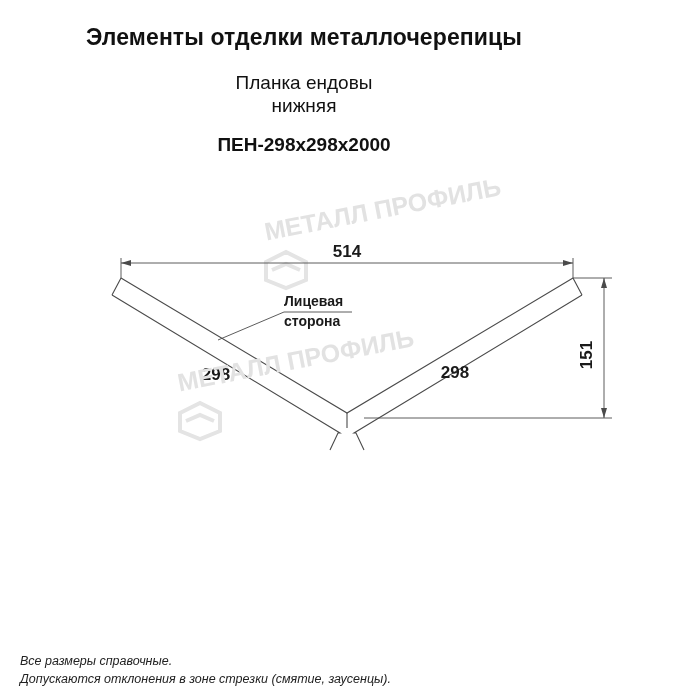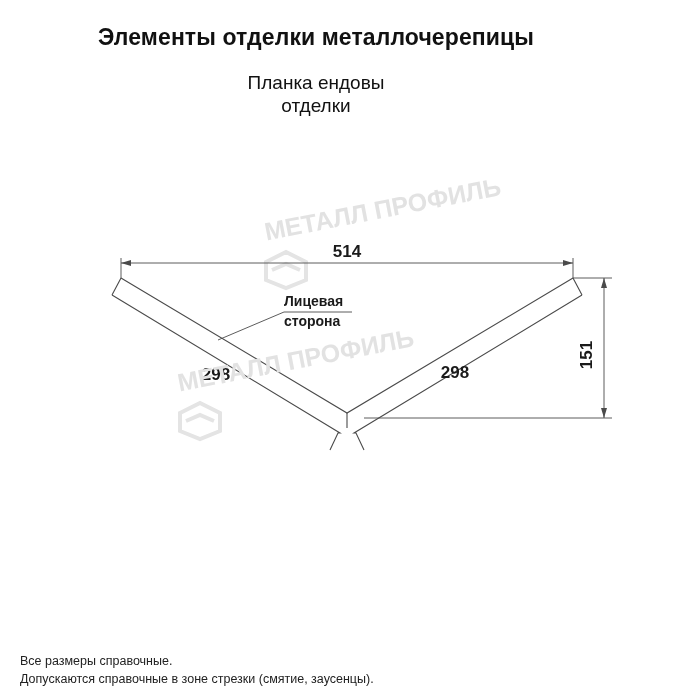--- a/index.html
+++ b/index.html
@@ -20,21 +20,20 @@
     left: 0; top: 0;
     width: 700px;
     height: 700px;
   }
   .header {
     position: absolute;
     left: 0;
     top: 24px;
     width: 608px;
     text-align: center;
-    padding-left: 12px;
   }
   .title-main {
     font-size: 23px;
     font-weight: bold;
     letter-spacing: 0.1px;
     line-height: 1.2;
     color: #111111;
   }
   .title-sub {
     margin-top: 19px;
@@ -89,37 +88,39 @@
     position: absolute;
     left: 20px;
     bottom: 12px;
     width: 660px;
     font-size: 12.5px;
     color: #222222;
     line-height: 1.45;
   }
   .footer div {
     white-space: nowrap;
+    font-style: italic;
   }
   text {
     font-family: "Liberation Sans", sans-serif;
     fill: #1a1a1a;
   }
 </style>
 </head>
 <body>
 
 <div class="page">
 
   <div class="header">
     <div class="title-main">Элементы отделки металлочерепицы</div>
     <div class="title-sub">
       <span>Планка ендовы</span>
-      <span class="l2">отделки</span>
+      <span class="l2">нижняя</span>
     </div>
+    <div class="title-code">ПЕН-298х298х2000</div>
   </div>
 
   <div class="drawing">
     <svg width="700" height="420" viewBox="0 0 700 420" xmlns="http://www.w3.org/2000/svg">
 
       <g opacity="1">
         <path d="M266 72 L286 62 L306 72 L306 90 L286 98 L266 90 Z" fill="none" stroke="#e4e4e4" stroke-width="4"></path>
         <path d="M272 80 L286 74 L300 80" fill="none" stroke="#e4e4e4" stroke-width="4"></path>
       </g>
       <g opacity="1">
@@ -169,16 +170,16 @@
       <text x="284" y="116" font-size="14">Лицевая</text>
       <text x="284" y="136" font-size="14">сторона</text>
     </svg>
   </div>
 
   <div class="watermark wm1">МЕТАЛЛ ПРОФИЛЬ</div>
   <div class="watermark wm2">МЕТАЛЛ ПРОФИЛЬ</div>
 
   <div class="footer">
     <div>Все размеры справочные.</div>
-    <div>Допускаются справочные в зоне стрезки (смятие, заусенцы).</div>
+    <div>Допускаются отклонения в зоне стрезки (смятие, заусенцы).</div>
   </div>
 
 </div>
 
 </body></html>

